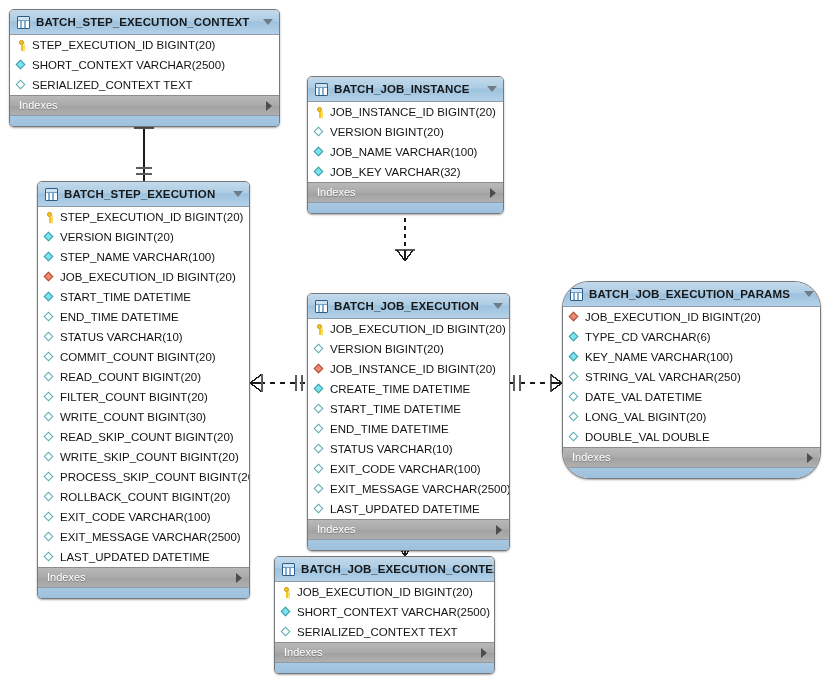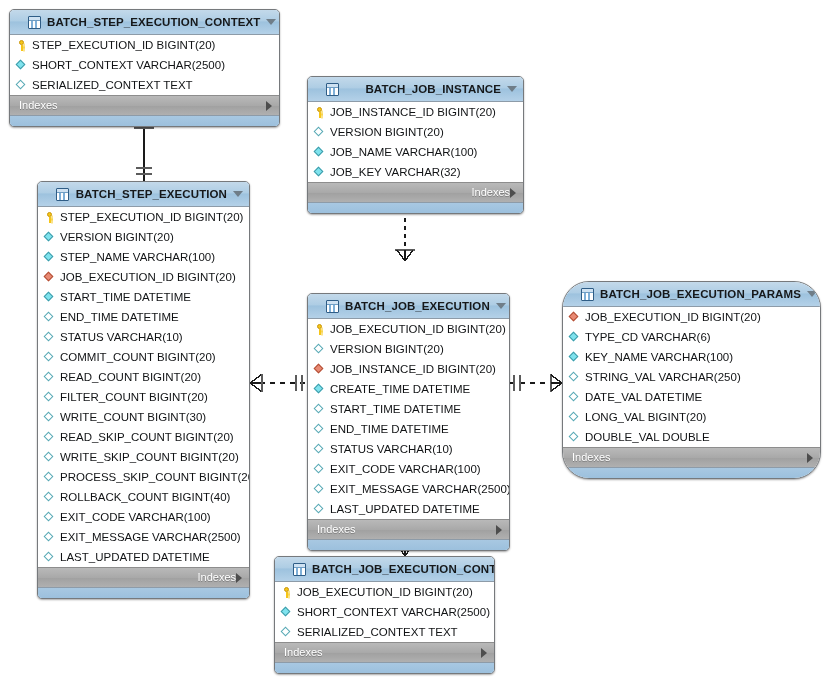--- a/index.html
+++ b/index.html
@@ -25,21 +25,21 @@
     border:1px solid #76797c;
     border-radius:5px;
     box-shadow:0 1px 2px rgba(0,0,0,.35);
     box-sizing:border-box;
     overflow:hidden;
   }
   .tbl-header{
     height:25px;
     display:flex;
     align-items:center;
-    padding:0 6px 0 18px;
+    padding:0 6px 0 7px;
     background:linear-gradient(to bottom,#c3d9ea 0%,#aecde4 45%,#9dc2de 50%,#b4d1e8 100%);
     border-bottom:1px solid #8d9banything;
     border-bottom:1px solid #8d9ba8;
     box-sizing:border-box;
   }
   .tbl-ico{
     width:13px;height:13px;
     flex:0 0 13px;
     margin-right:6px;
     border:1px solid #2f5d86;
@@ -240,21 +240,21 @@
             <span class="cico dia"></span>
             <span class="col-name">SERIALIZED_CONTEXT TEXT</span>
           </div>
         </div>
         <div class="idx-bar">
           <span class="idx-label">Indexes</span>
           <span class="idx-caret"></span>
         </div>
         <div class="tbl-footer"></div>
       </div>
-      <div class="table-box" style="left: 307px; top: 76px; width: 217px; text-align: right;">
+      <div class="table-box" style="left: 307px; top: 76px; width: 197px;">
         <div class="tbl-header">
           <span class="tbl-ico"></span>
           <span class="tbl-title">BATCH_JOB_INSTANCE</span>
           <span class="tbl-caret"></span>
         </div>
         <div class="col-list">
           <div class="col-row">
             <span class="cico pk"></span>
             <span class="col-name">JOB_INSTANCE_ID BIGINT(20)</span>
           </div>
@@ -270,21 +270,21 @@
             <span class="cico dia filled"></span>
             <span class="col-name">JOB_KEY VARCHAR(32)</span>
           </div>
         </div>
         <div class="idx-bar">
           <span class="idx-label">Indexes</span>
           <span class="idx-caret"></span>
         </div>
         <div class="tbl-footer"></div>
       </div>
-      <div class="table-box" style="left: 37px; top: 181px; width: 213px; text-align: right;">
+      <div class="table-box" style="left: 37px; top: 181px; width: 213px;">
         <div class="tbl-header">
           <span class="tbl-ico"></span>
           <span class="tbl-title">BATCH_STEP_EXECUTION</span>
           <span class="tbl-caret"></span>
         </div>
         <div class="col-list">
           <div class="col-row">
             <span class="cico pk"></span>
             <span class="col-name">STEP_EXECUTION_ID BIGINT(20)</span>
           </div>
@@ -335,21 +335,21 @@
           <div class="col-row">
             <span class="cico dia"></span>
             <span class="col-name">WRITE_SKIP_COUNT BIGINT(20)</span>
           </div>
           <div class="col-row">
             <span class="cico dia"></span>
             <span class="col-name">PROCESS_SKIP_COUNT BIGINT(20)</span>
           </div>
           <div class="col-row">
             <span class="cico dia"></span>
-            <span class="col-name">ROLLBACK_COUNT BIGINT(40)</span>
+            <span class="col-name">ROLLBACK_COUNT BIGINT(20)</span>
           </div>
           <div class="col-row">
             <span class="cico dia"></span>
             <span class="col-name">EXIT_CODE VARCHAR(100)</span>
           </div>
           <div class="col-row">
             <span class="cico dia"></span>
             <span class="col-name">EXIT_MESSAGE VARCHAR(2500)</span>
           </div>
           <div class="col-row">

